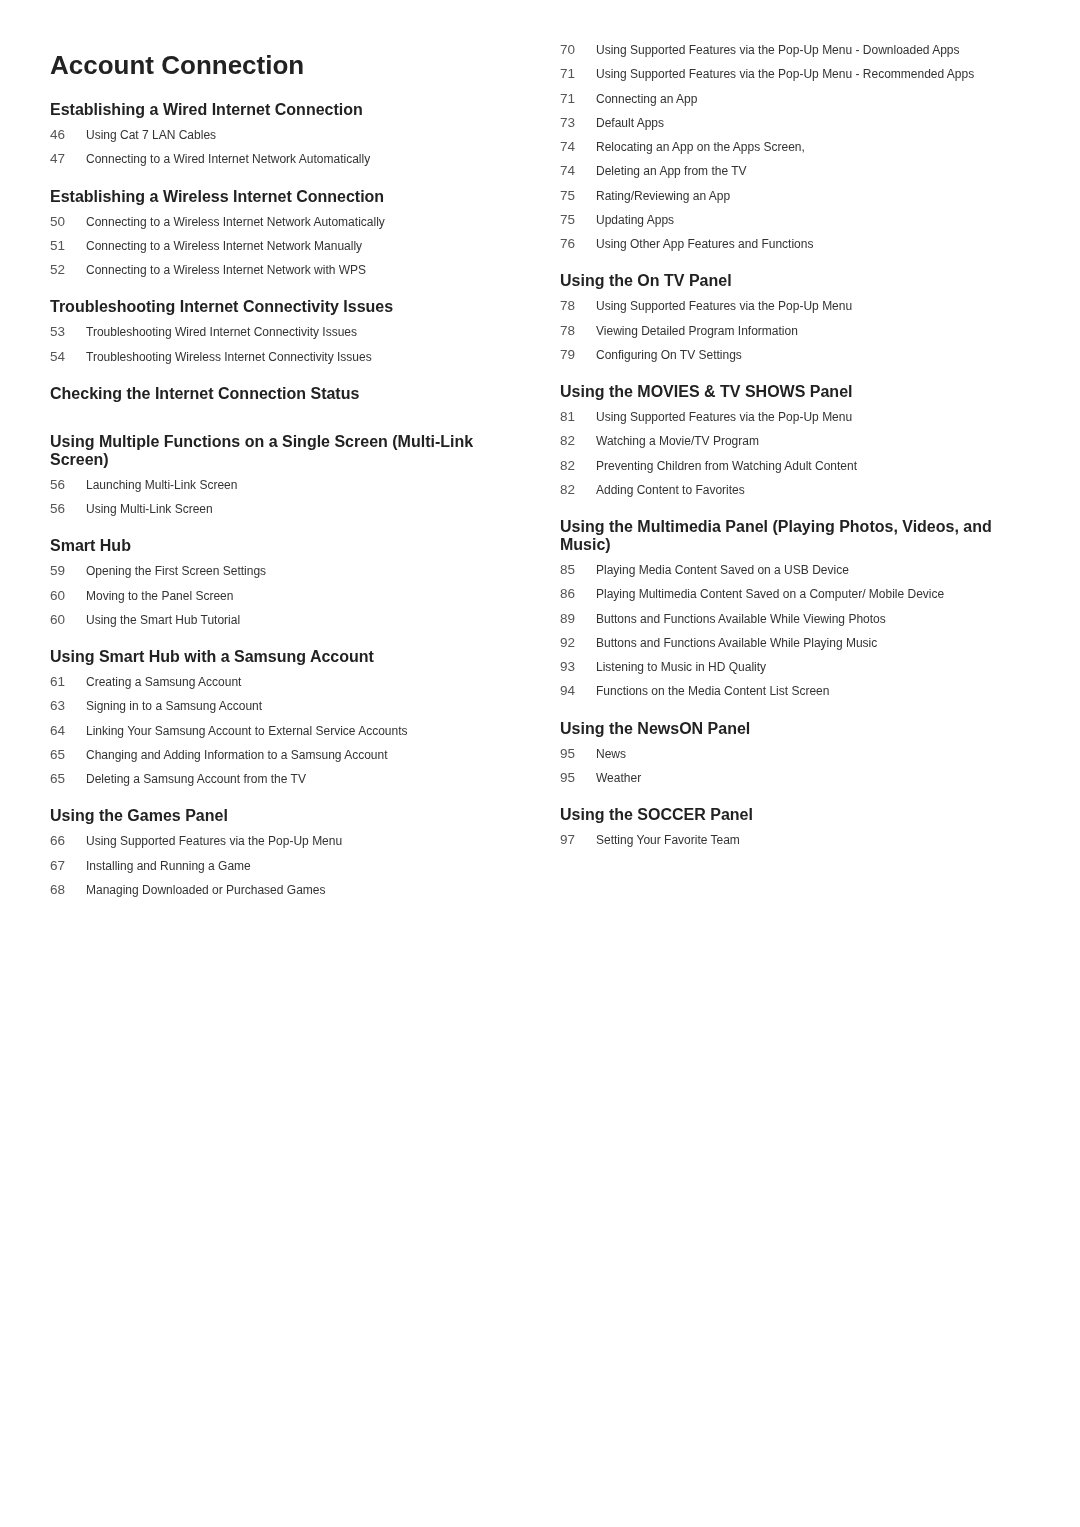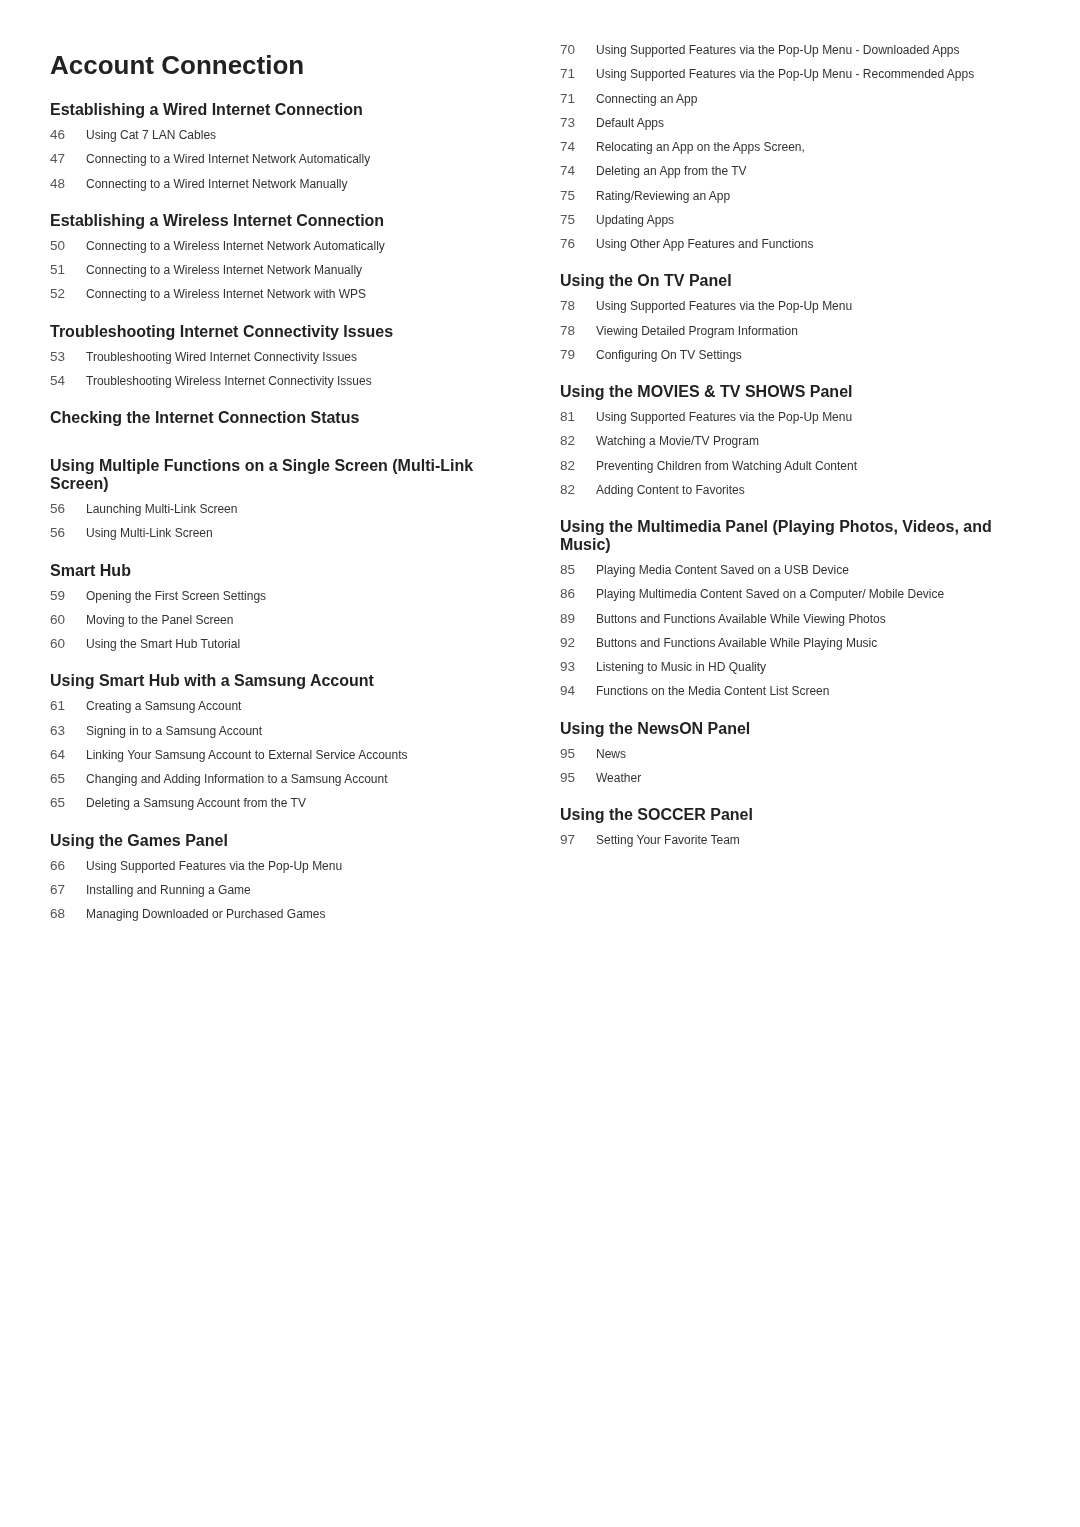--- a/index.html
+++ b/index.html
@@ -62,24 +62,20 @@
       <div class="group-header">Establishing a Wired Internet Connection</div>
       <div>
         <div class="toc-entry">
             <span class="toc-num">46</span>
             <span class="toc-text">Using Cat 7 LAN Cables</span>
           </div>
         <div class="toc-entry">
             <span class="toc-num">47</span>
             <span class="toc-text">Connecting to a Wired Internet Network Automatically</span>
           </div>
-        <div class="toc-entry">
-            <span class="toc-num">48</span>
-            <span class="toc-text">Connecting to a Wired Internet Network Manually</span>
-          </div>
       </div>
 
       <div class="group-header">Establishing a Wireless Internet Connection</div>
       <div>
         <div class="toc-entry">
             <span class="toc-num">50</span>
             <span class="toc-text">Connecting to a Wireless Internet Network Automatically</span>
           </div>
         <div class="toc-entry">
             <span class="toc-num">51</span>

